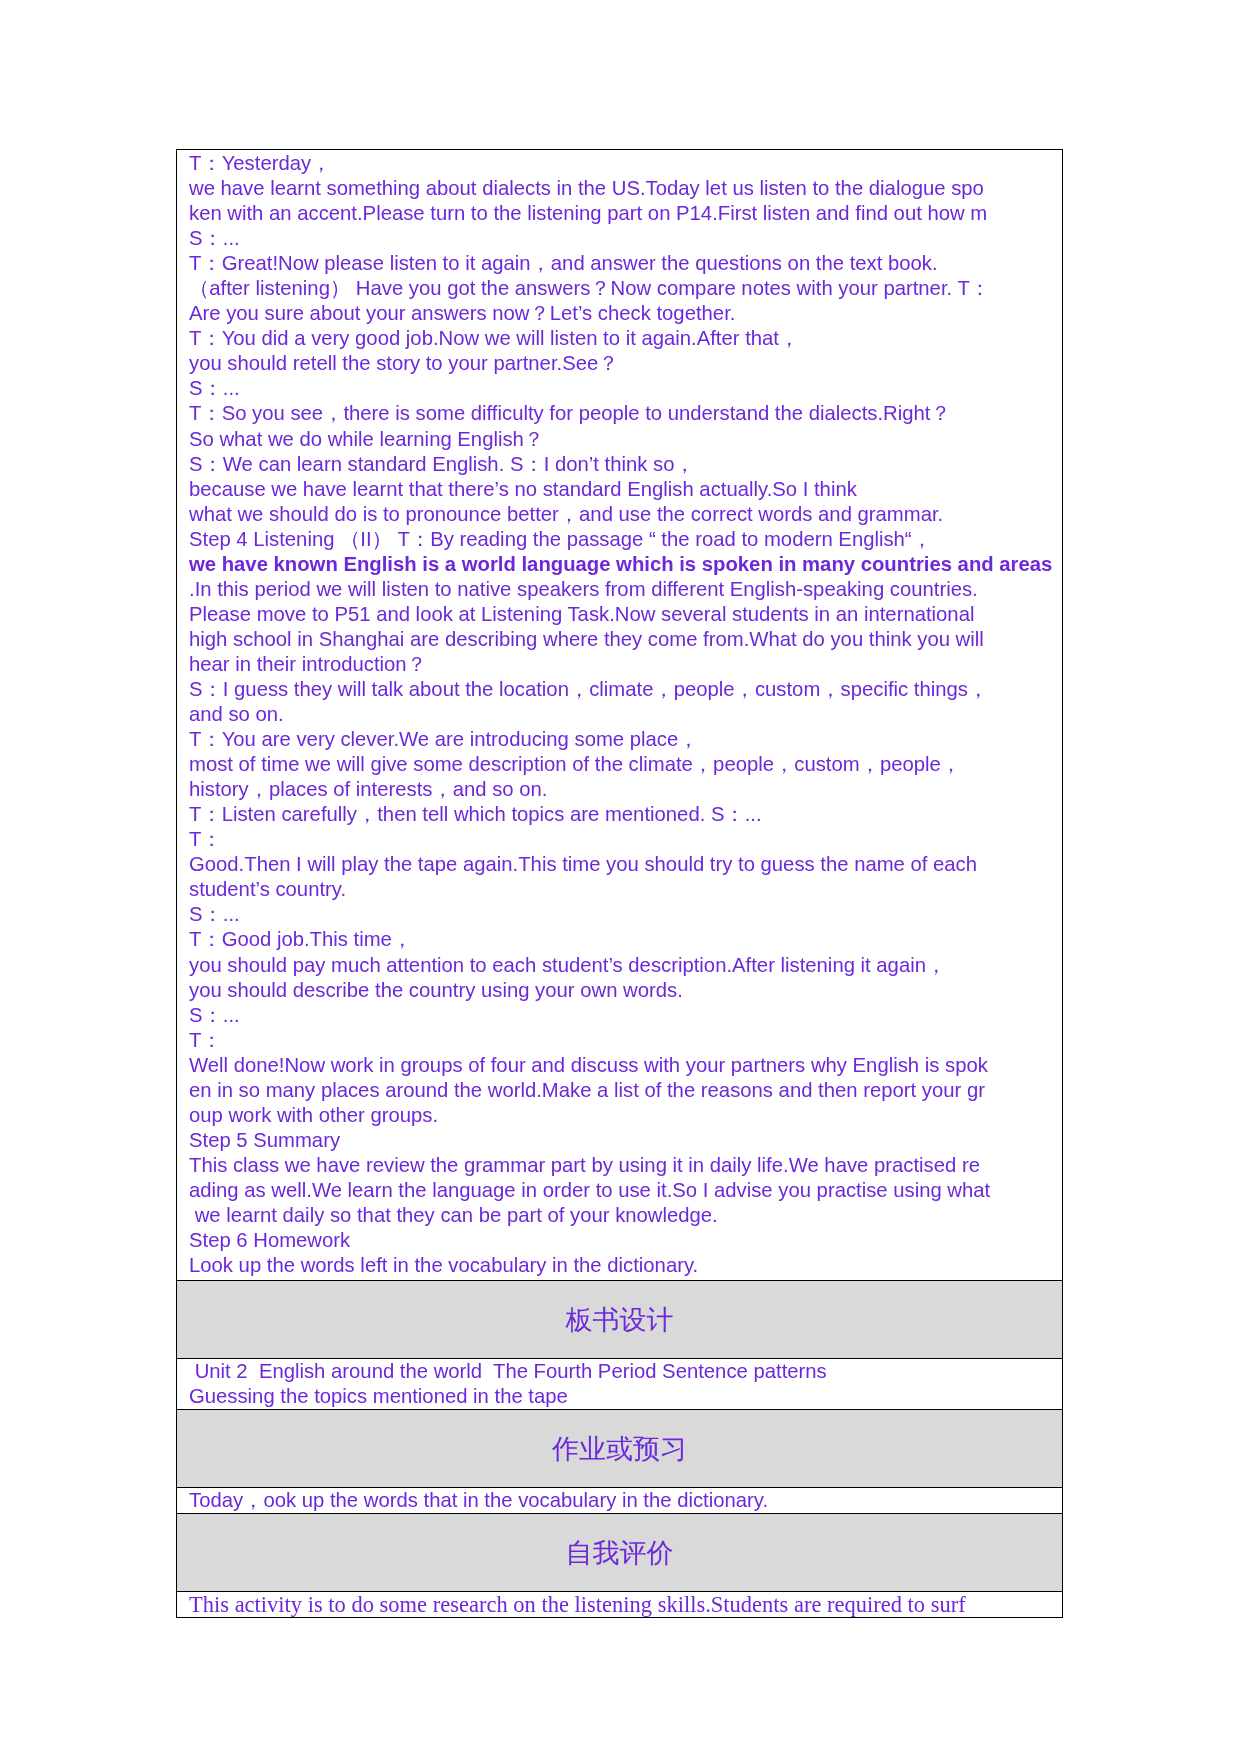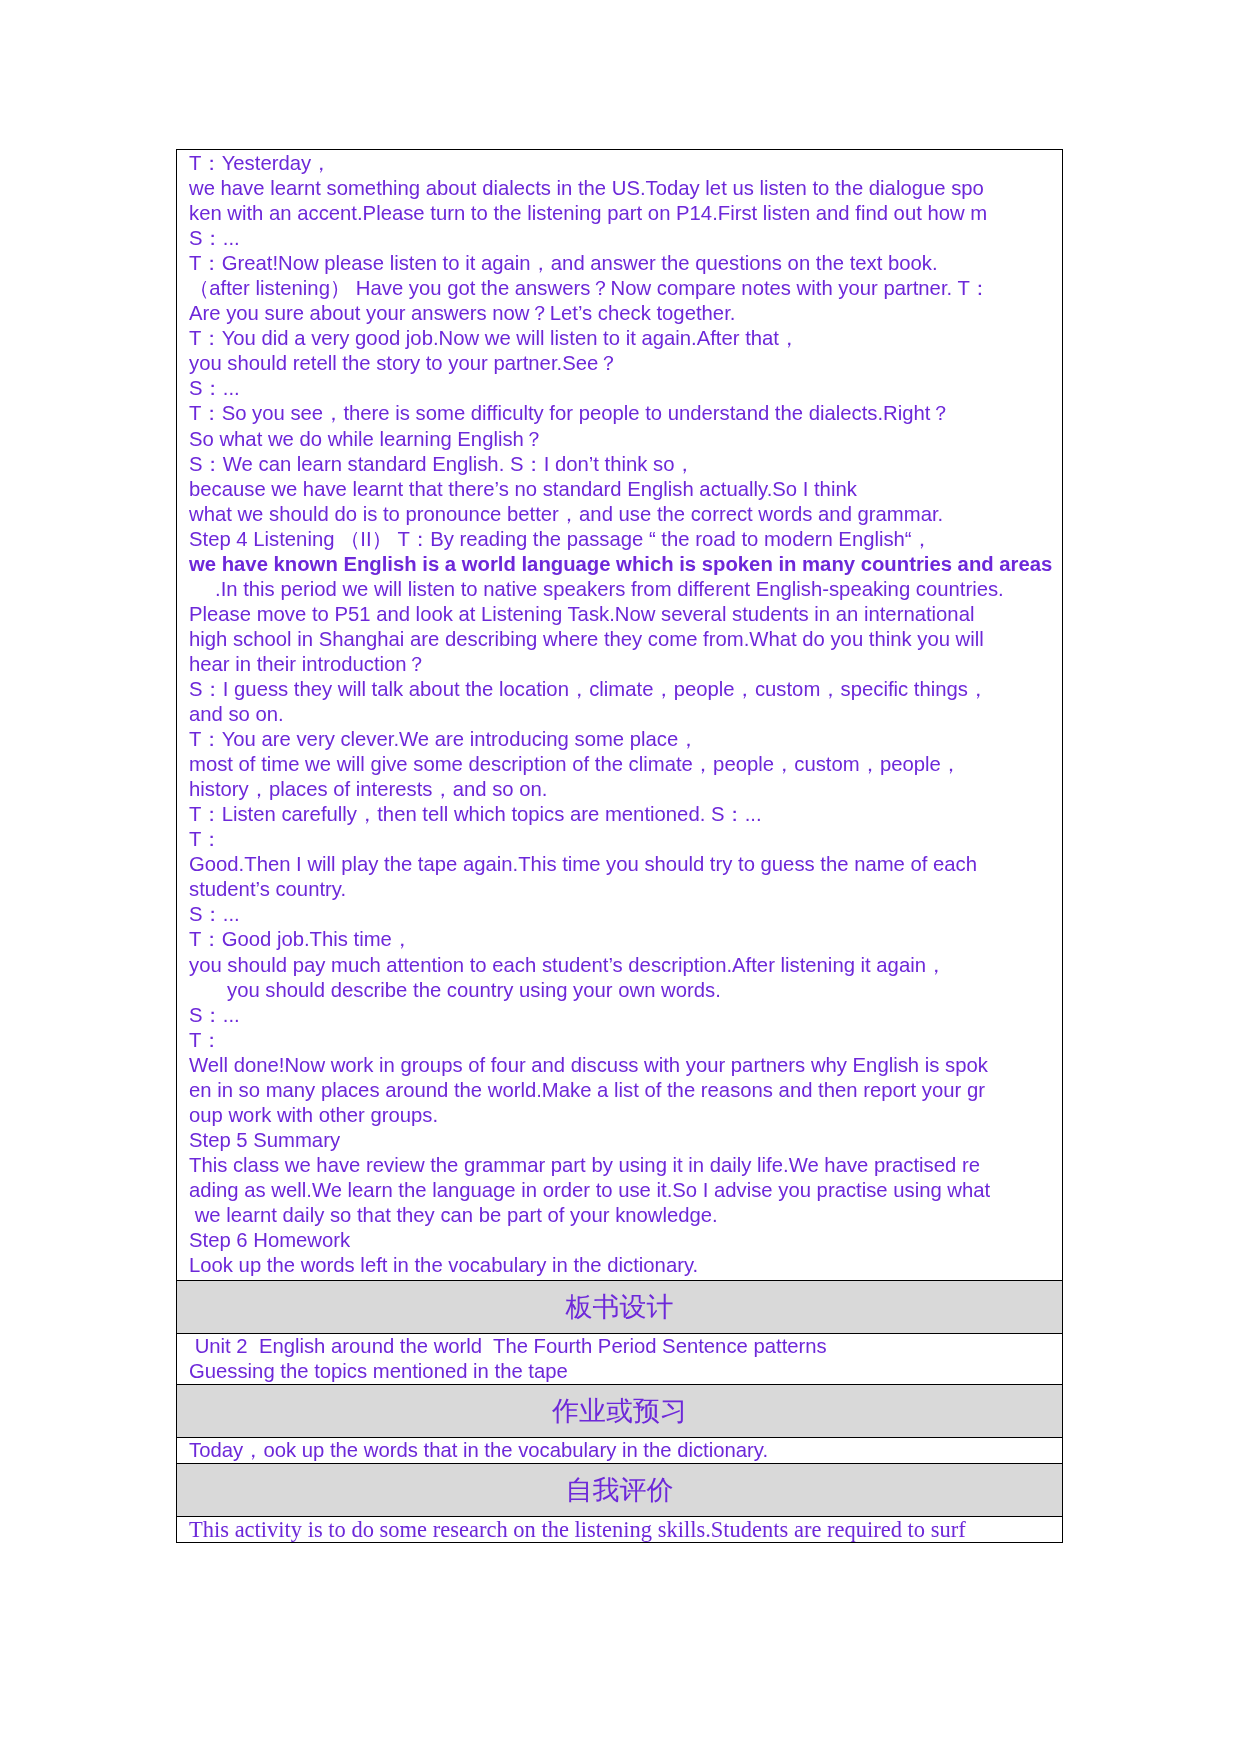--- a/index.html
+++ b/index.html
@@ -10,21 +10,21 @@
     font-family:"Liberation Sans", sans-serif; color:#6d28d9;
   }
   .row { border-top:1.5px solid #000; box-sizing:border-box; }
   .row:first-child { border-top:none; }
   .cell-body {
     padding:1px 10px 2px 12px;
     font-size:20.3px; line-height:25.05px; white-space:nowrap;
   }
   .line { display:block; height:25.05px; }
   .head {
-    background:#d9d9d9; height:53px;
+    background:#d9d9d9; height:78px;
     display:flex; align-items:center; justify-content:center;
     font-family:"DejaVu Sans", sans-serif; font-size:27px;
   }
   .short { font-size:20.3px; line-height:25px; padding:0 10px 0 12px; white-space:nowrap; }
   .serif { font-family:"Liberation Serif", serif; font-size:22.5px; line-height:25px; padding:0 10px 0 12px; white-space:nowrap; overflow:hidden; }
 </style>
 </head>
 <body>
 
 <div class="table">
@@ -40,37 +40,37 @@
       <span class="line" style="white-space: pre;">T：You did a very good job.Now we will listen to it again.After that，</span>
       <span class="line" style="white-space: pre;">you should retell the story to your partner.See？</span>
       <span class="line" style="white-space: pre;">S：...</span>
       <span class="line" style="white-space: pre;">T：So you see，there is some difficulty for people to understand the dialects.Right？</span>
       <span class="line" style="white-space: pre;">So what we do while learning English？</span>
       <span class="line" style="white-space: pre;">S：We can learn standard English. S：I don’t think so，</span>
       <span class="line" style="white-space: pre;">because we have learnt that there’s no standard English actually.So I think</span>
       <span class="line" style="white-space: pre;">what we should do is to pronounce better，and use the correct words and grammar.</span>
       <span class="line" style="white-space: pre;">Step 4 Listening （II） T：By reading the passage “ the road to modern English“，</span>
       <span class="line" style="white-space: pre; font-weight: bold;">we have known English is a world language which is spoken in many countries and areas</span>
-      <span class="line" style="white-space: pre; margin-left: 26px;">.In this period we will listen to native speakers from different English-speaking countries.</span>
+      <span class="line" style="white-space: pre;">.In this period we will listen to native speakers from different English-speaking countries.</span>
       <span class="line" style="white-space: pre;">Please move to P51 and look at Listening Task.Now several students in an international</span>
       <span class="line" style="white-space: pre;">high school in Shanghai are describing where they come from.What do you think you will</span>
       <span class="line" style="white-space: pre;">hear in their introduction？</span>
       <span class="line" style="white-space: pre;">S：I guess they will talk about the location，climate，people，custom，specific things，</span>
       <span class="line" style="white-space: pre;">and so on.</span>
       <span class="line" style="white-space: pre;">T：You are very clever.We are introducing some place，</span>
       <span class="line" style="white-space: pre;">most of time we will give some description of the climate，people，custom，people，</span>
       <span class="line" style="white-space: pre;">history，places of interests，and so on.</span>
       <span class="line" style="white-space: pre;">T：Listen carefully，then tell which topics are mentioned. S：...</span>
       <span class="line" style="white-space: pre;">T：</span>
       <span class="line" style="white-space: pre;">Good.Then I will play the tape again.This time you should try to guess the name of each</span>
       <span class="line" style="white-space: pre;">student’s country.</span>
       <span class="line" style="white-space: pre;">S：...</span>
       <span class="line" style="white-space: pre;">T：Good job.This time，</span>
       <span class="line" style="white-space: pre;">you should pay much attention to each student’s description.After listening it again，</span>
-      <span class="line" style="white-space: pre; margin-left: 38px;">you should describe the country using your own words.</span>
+      <span class="line" style="white-space: pre;">you should describe the country using your own words.</span>
       <span class="line" style="white-space: pre;">S：...</span>
       <span class="line" style="white-space: pre;">T：</span>
       <span class="line" style="white-space: pre;">Well done!Now work in groups of four and discuss with your partners why English is spok</span>
       <span class="line" style="white-space: pre;">en in so many places around the world.Make a list of the reasons and then report your gr</span>
       <span class="line" style="white-space: pre;">oup work with other groups.</span>
       <span class="line" style="white-space: pre;">Step 5 Summary</span>
       <span class="line" style="white-space: pre;">This class we have review the grammar part by using it in daily life.We have practised re</span>
       <span class="line" style="white-space: pre;">ading as well.We learn the language in order to use it.So I advise you practise using what</span>
       <span class="line" style="white-space: pre;"> we learnt daily so that they can be part of your knowledge.</span>
       <span class="line" style="white-space: pre;">Step 6 Homework</span>

